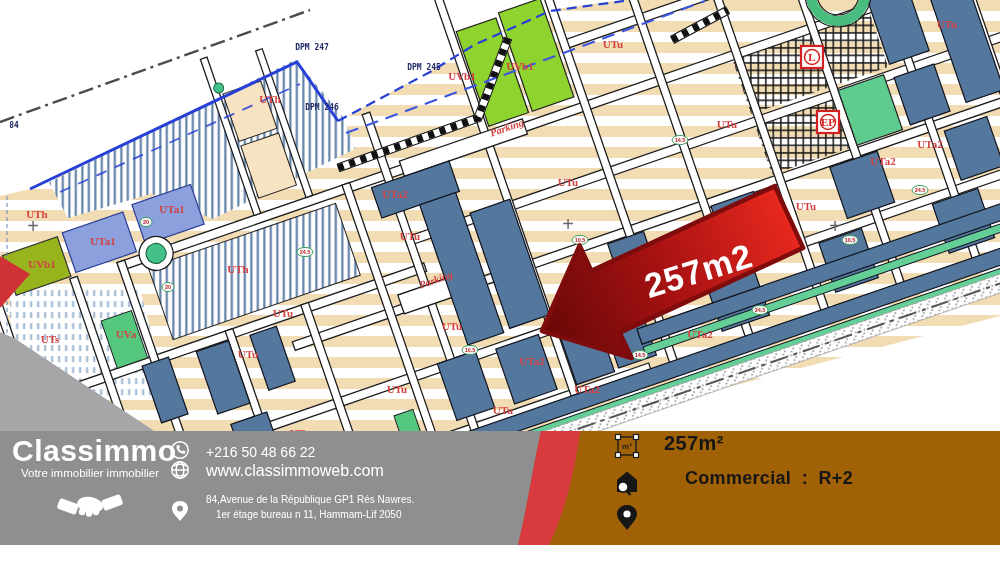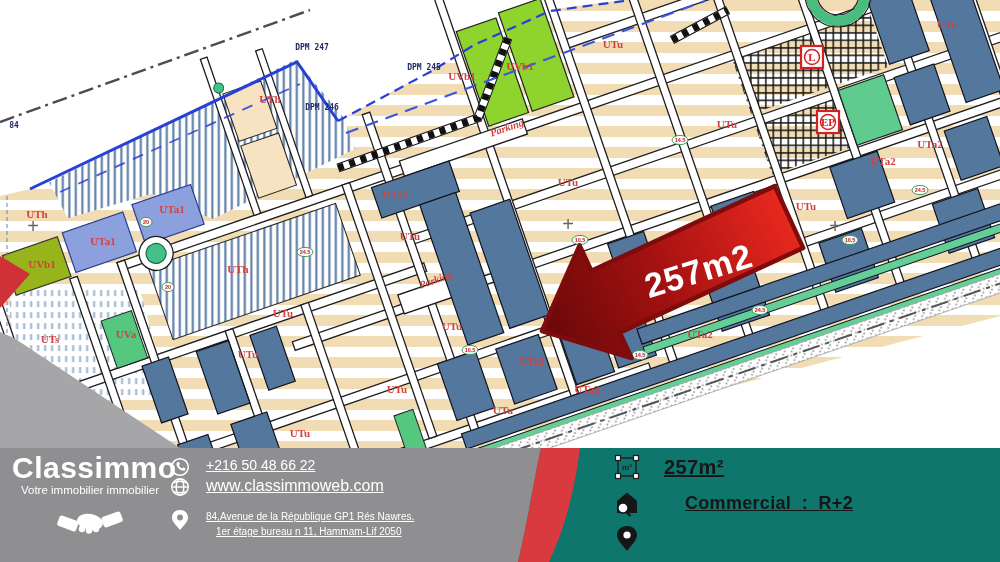--- a/index.html
+++ b/index.html
@@ -12,35 +12,35 @@
   .lbl-d{font-family:"DejaVu Sans Mono",monospace;font-weight:700;font-size:8px;fill:#1f2a66;}
   .lbl-n{font-family:"Liberation Sans",sans-serif;font-weight:700;font-size:5.5px;fill:#c22222;}
   .lbl-x{font-family:"Liberation Sans",sans-serif;font-weight:200;font-size:20px;fill:#666;}
   .badge-t{font-family:"Liberation Serif",serif;font-weight:700;font-size:11px;fill:#d42020;}
   .arrow-label{font-family:"Liberation Sans",sans-serif;font-weight:800;font-size:34px;fill:#ffffff;
                letter-spacing:1px;}
   .street rect{fill:#ffffff;stroke:#1d1d1d;stroke-width:1.3;}
   .slate rect{fill:#54779e;stroke:#10131c;stroke-width:1.2;}
   .peri rect{fill:#8ba0dc;stroke:#2a3d96;stroke-width:1.2;}
   
-  .footer{position:absolute;left:0;top:448px;width:1000px;height:114px;background:#0f766e;}
+  .footer{position:absolute;left:0;top:431px;width:1000px;height:114px;background:#a16207;}
   .footer-curves{position:absolute;left:0;top:0;}
   .brand{position:absolute;left:12px;top:4px;width:156px;text-align:center;color:#fff;}
   .brand-title{font-size:30px;font-weight:800;letter-spacing:.5px;line-height:32px;margin:0;}
   .brand-tag{font-size:11.5px;margin:0;line-height:13px;}
   .hand{margin-top:5px;}
   .contact{position:absolute;left:170px;top:9px;color:#fff;}
-  .c-row{display:flex;align-items:flex-start;text-decoration:underline;}
+  .c-row{display:flex;align-items:flex-end;}
   .c-ico{width:20px;margin-right:16px;flex:none;}
   .c-row1{font-size:14px;}
   .c-row2{font-size:16px;margin-top:0;}
   .c-row3{font-size:10px;margin-top:12px;line-height:15px;}
   .addr2{padding-left:10px;}
   .property{position:absolute;left:612px;top:1px;color:#161616;}
-  .p-row{display:flex;align-items:center;height:36px;text-decoration:underline;}
+  .p-row{display:flex;height:36px;}
   .p-ico{width:30px;margin-right:22px;flex:none;display:flex;justify-content:center;}
   .p-area{font-size:20px;font-weight:800;letter-spacing:.4px;}
   .p-type,.p-loc{font-size:18px;font-weight:700;letter-spacing:.3px;}
   .pre{white-space:pre;margin-left:21px;}
 </style>
 </head>
 <body>
 
 <div class="stage">
 

